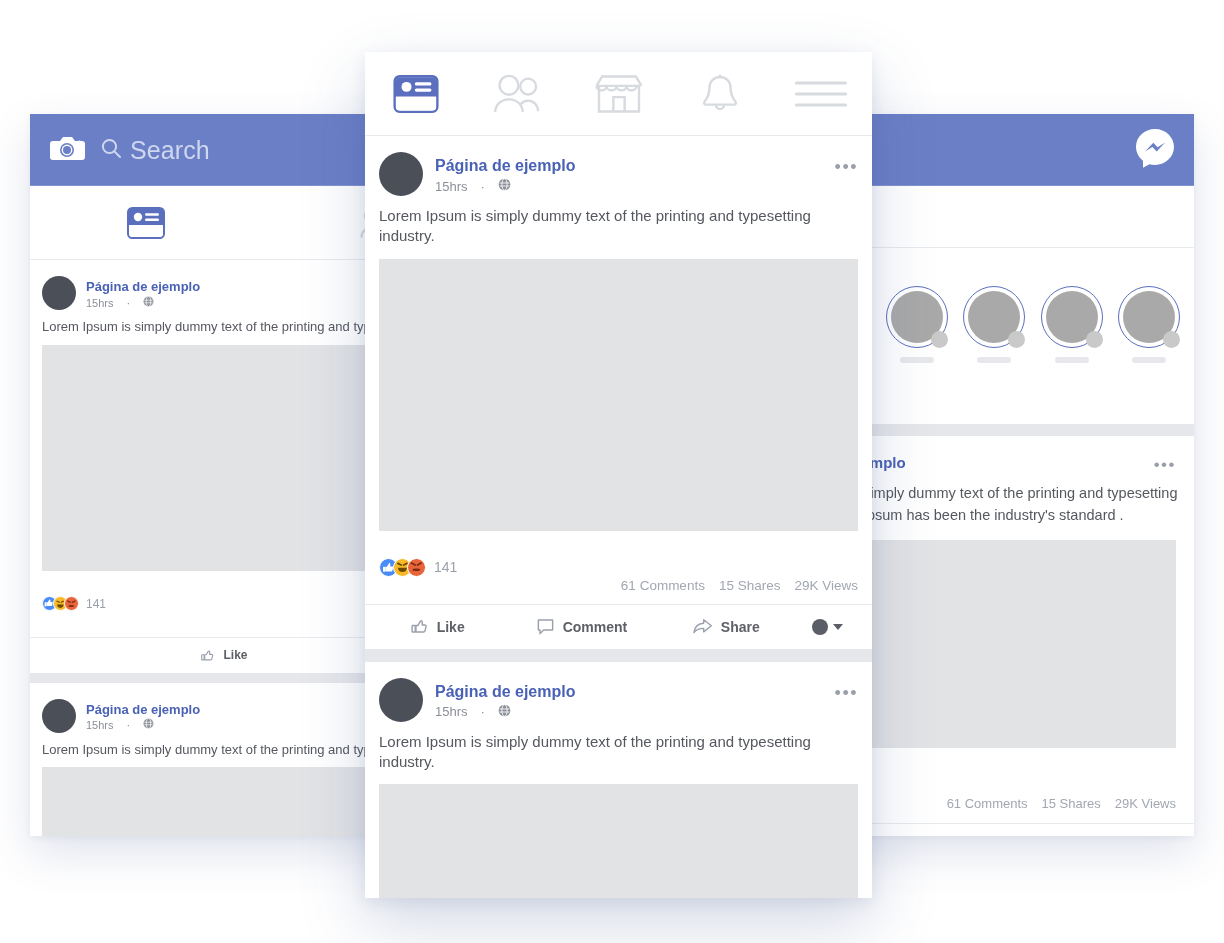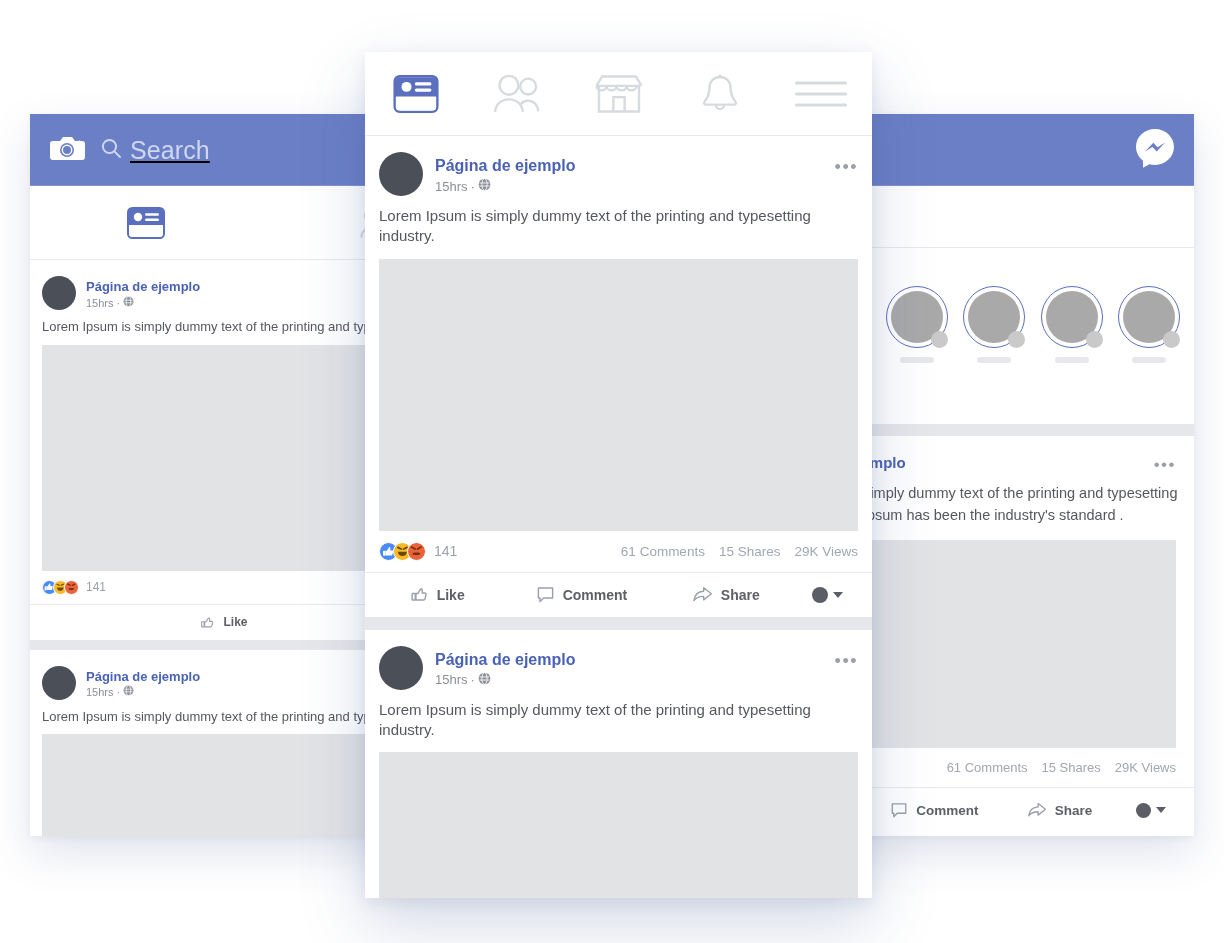--- a/index.html
+++ b/index.html
@@ -22,21 +22,21 @@
   .win-front { box-shadow: 0 26px 60px rgba(60,80,140,.22), 0 4px 14px rgba(60,80,140,.10); }
 
   
   .topbar {
     background: #6b7fc7;
     display: flex; align-items: center;
     padding: 0 18px;
     position: relative;
   }
   .cam-icon { flex: 0 0 auto; margin-right: 14px; }
-  .search-wrap { display: flex; align-items: center; flex: 1 1 auto; min-width: 0; text-decoration: underline; }
+  .search-wrap { display: flex; align-items: center; flex: 1 1 auto; min-width: 0; }
   .search-wrap .mag { flex: 0 0 auto; margin-right: 8px; }
   .search-text {
     color: #cfd7ef;
     font-weight: 400;
     white-space: nowrap;
     letter-spacing: .1px;
   }
   .topbar-underline {
     position: absolute; left: 0; right: 0; bottom: 0; height: 1px;
     background: rgba(255,255,255,.16);
@@ -64,36 +64,36 @@
   .story-av { border-radius: 50%; background: #a9a9a9; }
   .story-badge { position: absolute; border-radius: 50%; background: #c9c9c9; }
   .story-name { background: #e6e8ec; border-radius: 3px; margin-top: 9px; }
 
   
   .post { background: #fff; }
   .post-head { display: flex; align-items: flex-end; position: relative; }
   .avatar { border-radius: 50%; background: #4b4f58; flex: 0 0 auto; }
   .post-meta { display: flex; flex-direction: column; justify-content: center; }
   .page-name { color: #4a62b5; font-weight: 700; line-height: 1.25; }
-  .post-time { color: #8b8f98; line-height: 1.3; display: flex; align-items: center; gap: 3px; }
+  .post-time { color: #8b8f98; line-height: 1.3; display: flex; align-items: center; gap: 13px; }
   .globe { display: inline-block; vertical-align: middle; }
   .dots { position: absolute; right: 0; top: 2px; color: #9aa0ab; letter-spacing: 1.5px; line-height: 1; }
   .post-text { color: #55585f; line-height: 1.35; }
   .post-image { background: #e2e3e5; width: 100%; }
 
   
   .engage {
     display: flex; align-items: center; justify-content: space-between;
     border-bottom: 1px solid #e9eaee;
   }
   .reacts { display: flex; align-items: center; }
   .react { border-radius: 50%; display: inline-block; position: relative; border: 1.5px solid #fff; }
   .react:first-child { margin-left: 0; }
   .react-count { color: #9aa0ab; }
-  .stats { display: flex; color: #a2a7b1; white-space: nowrap; }
+  .stats { display: flex; color: #a2a7b1; white-space: nowrap; margin-top: 36px; }
   .stats span { margin-left: 14px; }
 
   .actionbar { display: flex; align-items: center; }
   .action { display: flex; align-items: center; justify-content: center; flex: 1 1 0; color: #5d6066; font-weight: 700; gap: 8px; }
   .aud { display: flex; align-items: center; justify-content: center; gap: 5px; flex: 0 0 auto; }
   .aud-dot { border-radius: 50%; background: #5b5e66; }
   .caret { width: 0; height: 0; border-left: 5px solid transparent; border-right: 5px solid transparent; border-top: 6px solid #5b5e66; }
 
   .gap { background: #e6e7ea; }
 </style>

